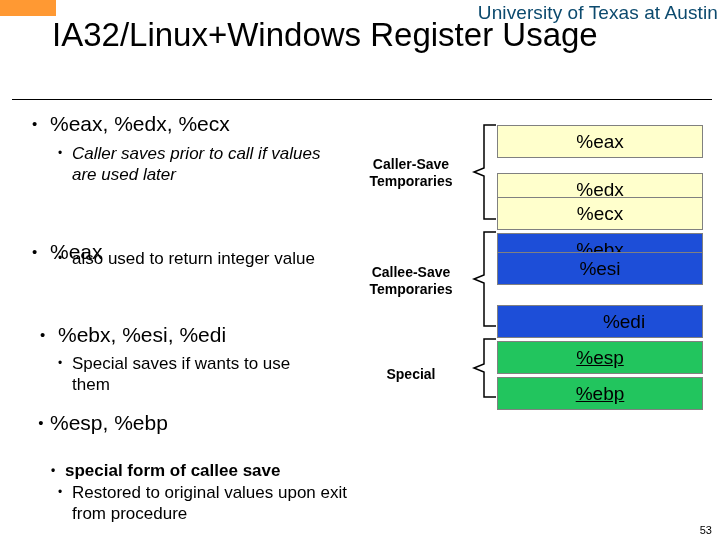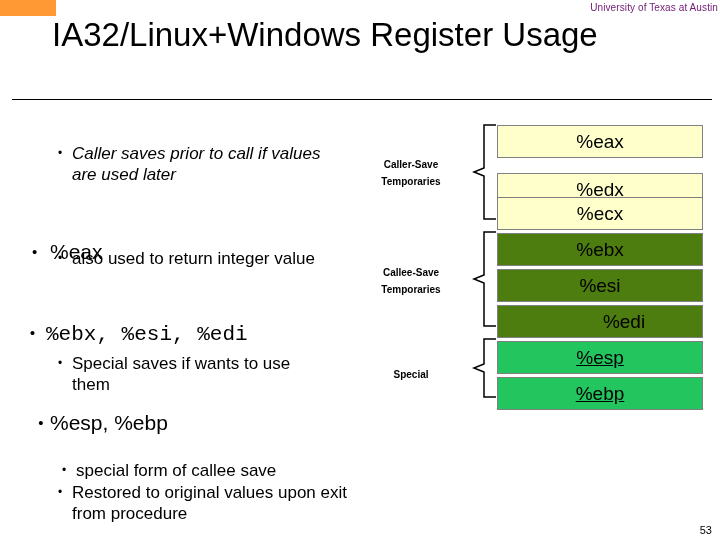--- a/index.html
+++ b/index.html
@@ -26,22 +26,22 @@
     left: 0;
     top: 0;
     width: 56px;
     height: 16px;
     background: #ff9933;
   }
   .university-line {
     position: absolute;
     right: 2px;
     top: 2px;
-    font-size: 10px;
-    color: #701a75;
+    font-size: 19px;
+    color: #0c4a6e;
     white-space: nowrap;
     letter-spacing: 0.1px;
   }
   .title {
     position: absolute;
     left: 52px;
     top: 16px;
     width: 600px;
     font-size: 33px;
     line-height: 37px;
@@ -95,27 +95,27 @@
     height: 33px;
     box-sizing: border-box;
     border: 1px solid #808080;
     font-size: 19px;
     color: #000000;
     display: flex;
     align-items: center;
     justify-content: center;
   }
   .reg.yellow { background: #ffffcc; }
-  .reg.green  { background: #4d7c0f; }
+  .reg.green  { background: #1d4ed8; }
   .reg.pink   { background: #22c55e; text-decoration: underline; }
 
   
   .grp-label {
     position: absolute;
-    font-size: 10px;
+    font-size: 14px;
     font-weight: bold;
     color: #000000;
     text-align: center;
     line-height: 17px;
   }
 
   .brace {
     position: absolute;
   }
 
@@ -132,42 +132,45 @@
 
 <div class="slide">
 
   <div class="corner-bar"></div>
 
   <div class="university-line">University of Texas at Austin</div>
 
   <div class="title">IA32/Linux+Windows Register Usage</div>
   <div class="title-rule"></div>
 
+  <div class="b1" style="left:32px; top:112px;">
+    <span class="dot">•</span><span>%eax, %edx, %ecx</span>
+  </div>
   <div class="b2" style="left:58px; top:143px; width:290px;">
     <span class="dot">•</span><span class="b2-text" style="width:260px;font-style:italic;">Caller saves prior to call if values are used later</span>
   </div>
 
   <div class="b1" style="left:32px; top:240px;">
     <span class="dot">•</span><span>%eax</span>
   </div>
   <div class="b2" style="left:58px; top:248px; width:290px;">
     <span class="dot">•</span><span class="b2-text" style="width:262px;">also used to return integer value</span>
   </div>
 
-  <div class="b1" style="left:28px; top:323px;font-family:Liberation Mono, monospace;">
+  <div class="b1" style="left:40px; top:323px;">
     <span class="dot">•</span><span>%ebx, %esi, %edi</span>
   </div>
   <div class="b2" style="left:58px; top:353px; width:290px;">
     <span class="dot">•</span><span class="b2-text" style="width:250px;">Special saves if wants to use them</span>
   </div>
 
   <div class="b1" style="left:32px; top:411px;text-align:center;">
     <span class="dot">•</span><span>%esp, %ebp</span>
   </div>
-  <div class="b2" style="left:62px; top:460px; width:310px;">
+  <div class="b2" style="left:51px; top:460px; width:310px;font-weight:bold;">
     <span class="dot">•</span><span class="b2-text" style="width:285px;">special form of callee save</span>
   </div>
   <div class="b2" style="left:58px; top:482px; width:310px;">
     <span class="dot">•</span><span class="b2-text" style="width:285px;">Restored to original values upon exit from procedure</span>
   </div>
 
   <div class="grp-label" style="left:352px; top:156px; width:118px;">
     <span>Caller-Save</span><br>
     <span>Temporaries</span>
   </div>
@@ -193,21 +196,21 @@
     </div>
   <div class="reg yellow" style="top:161px;margin-top:12px;">
       <span>%edx</span>
     </div>
   <div class="reg yellow" style="top:197px;">
       <span>%ecx</span>
     </div>
   <div class="reg green" style="top:233px;">
       <span>%ebx</span>
     </div>
-  <div class="reg green" style="top:269px;">
+  <div class="reg green" style="top:252px;">
       <span>%esi</span>
     </div>
   <div class="reg green" style="top:305px;padding-left:48px;">
       <span>%edi</span>
     </div>
   <div class="reg pink" style="top:341px;">
       <span>%esp</span>
     </div>
   <div class="reg pink" style="top:377px;">
       <span>%ebp</span>

